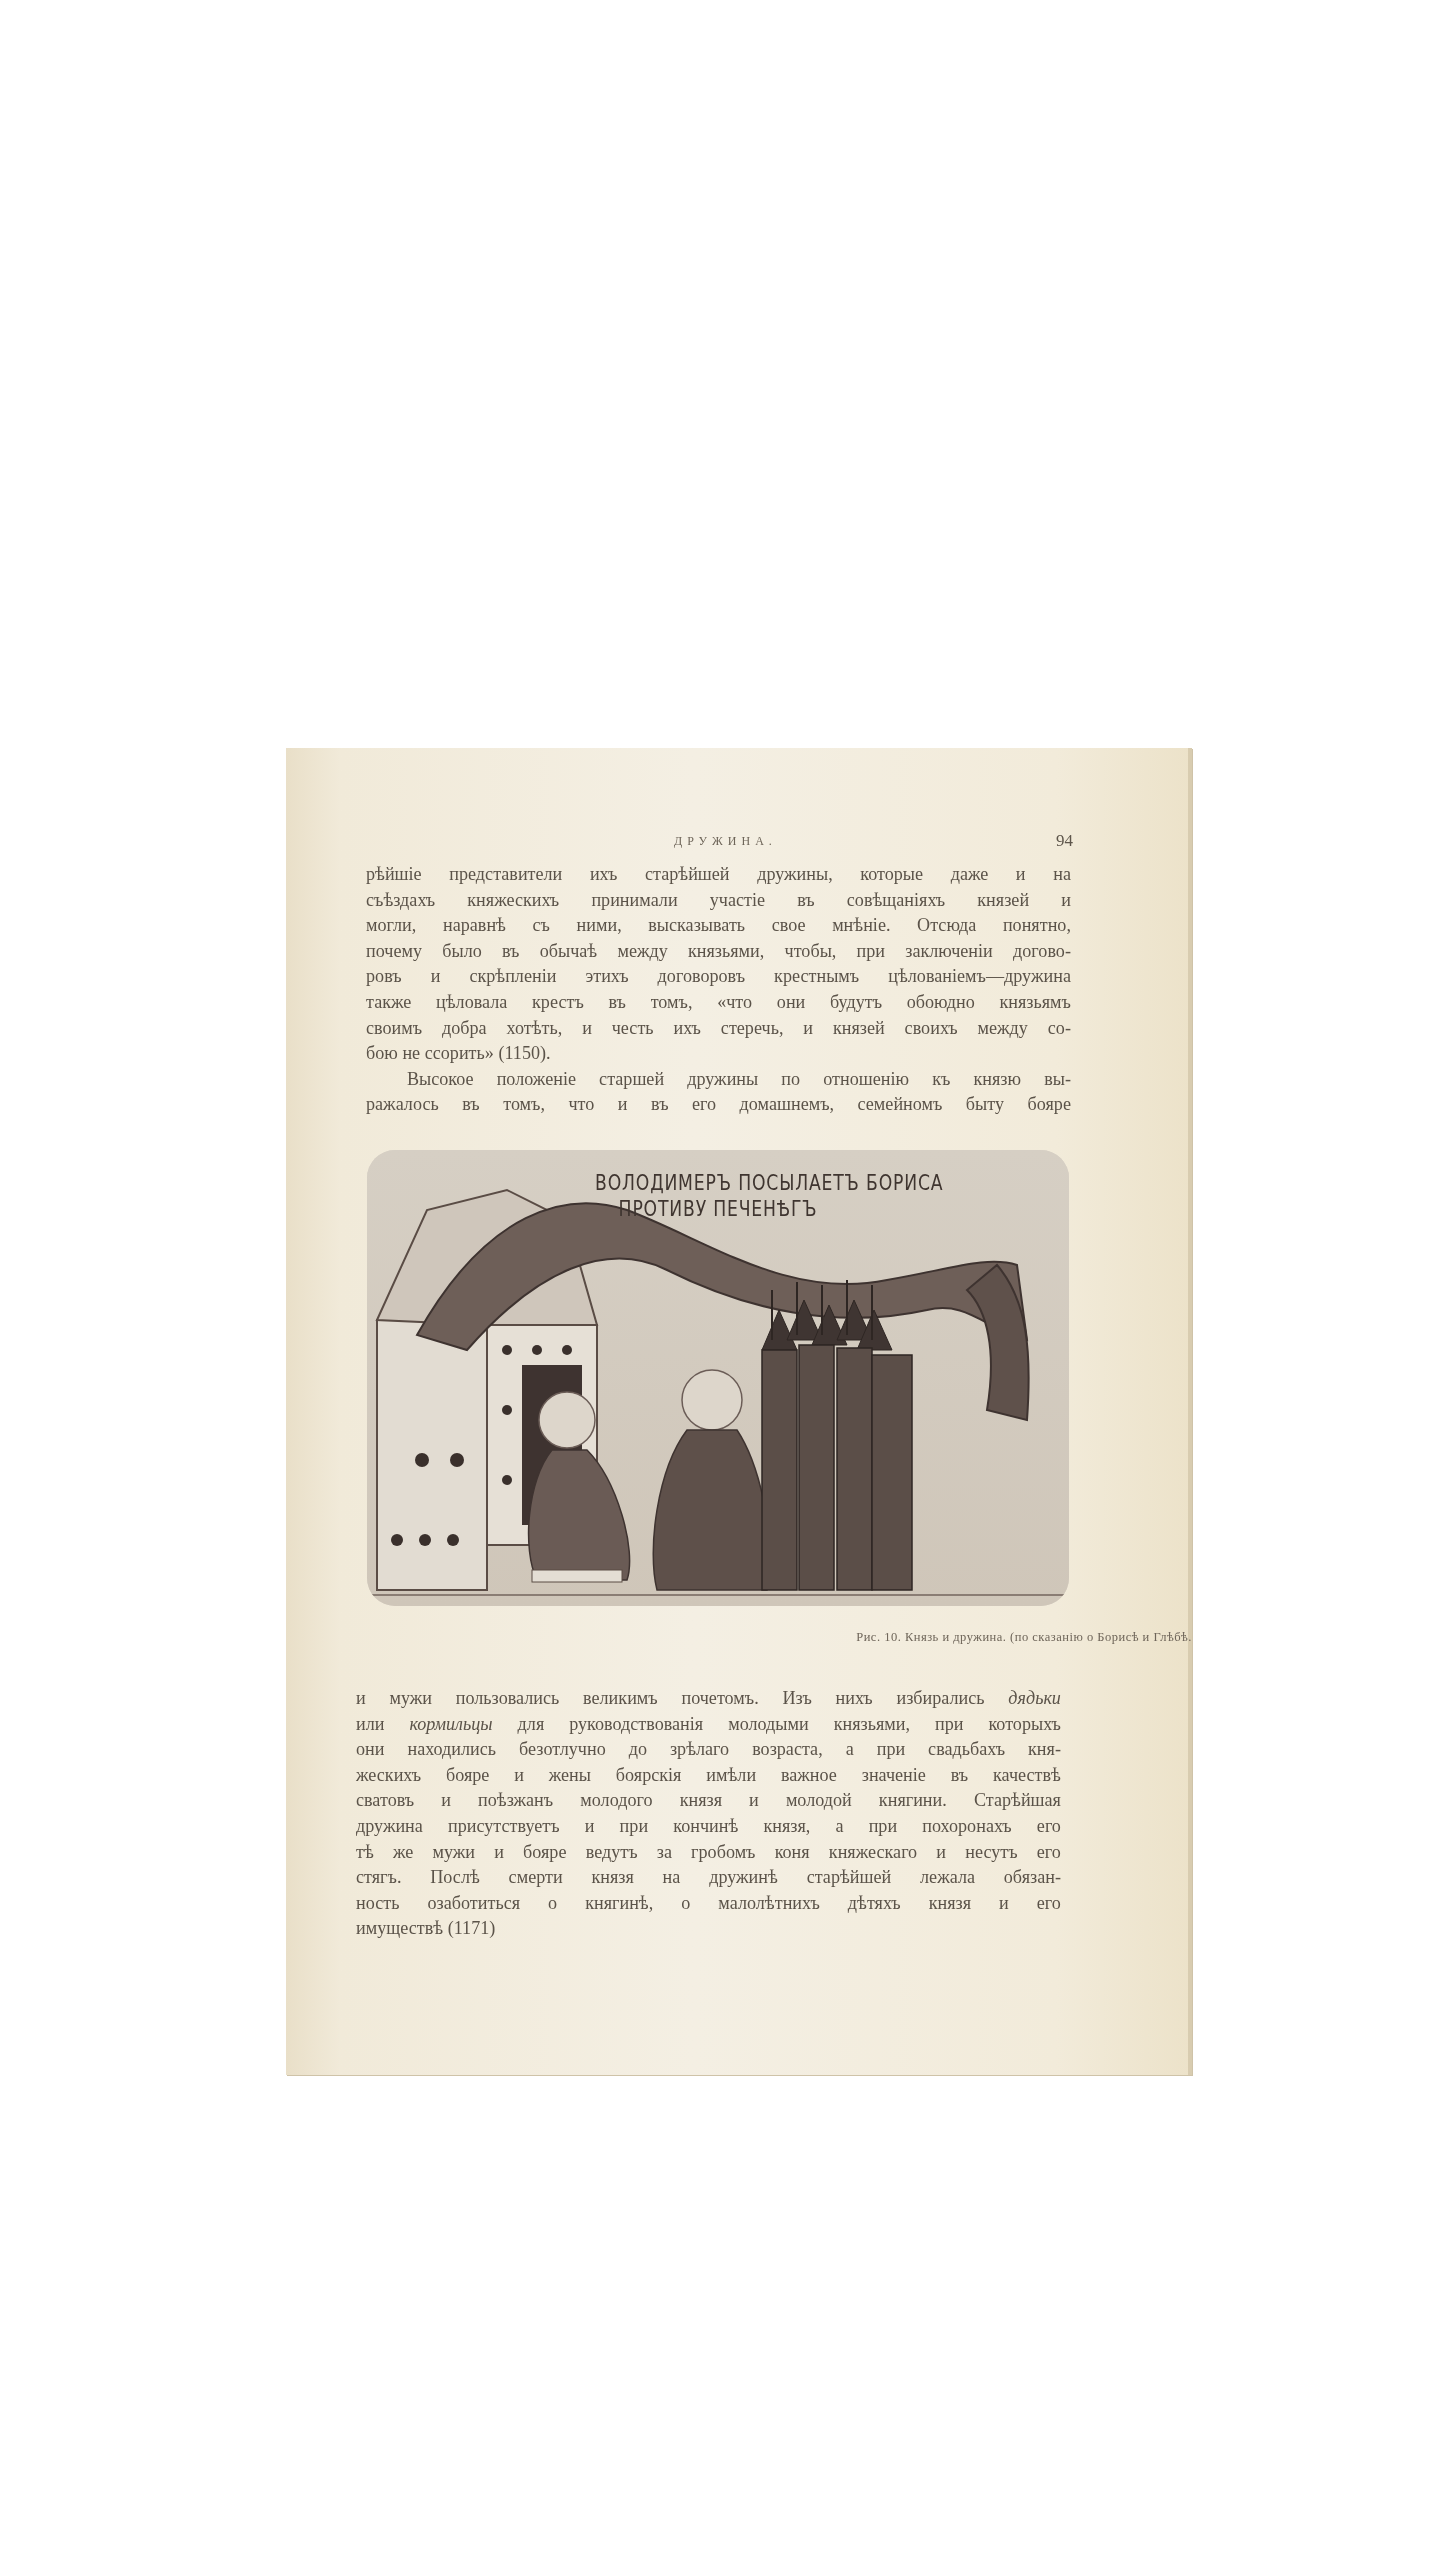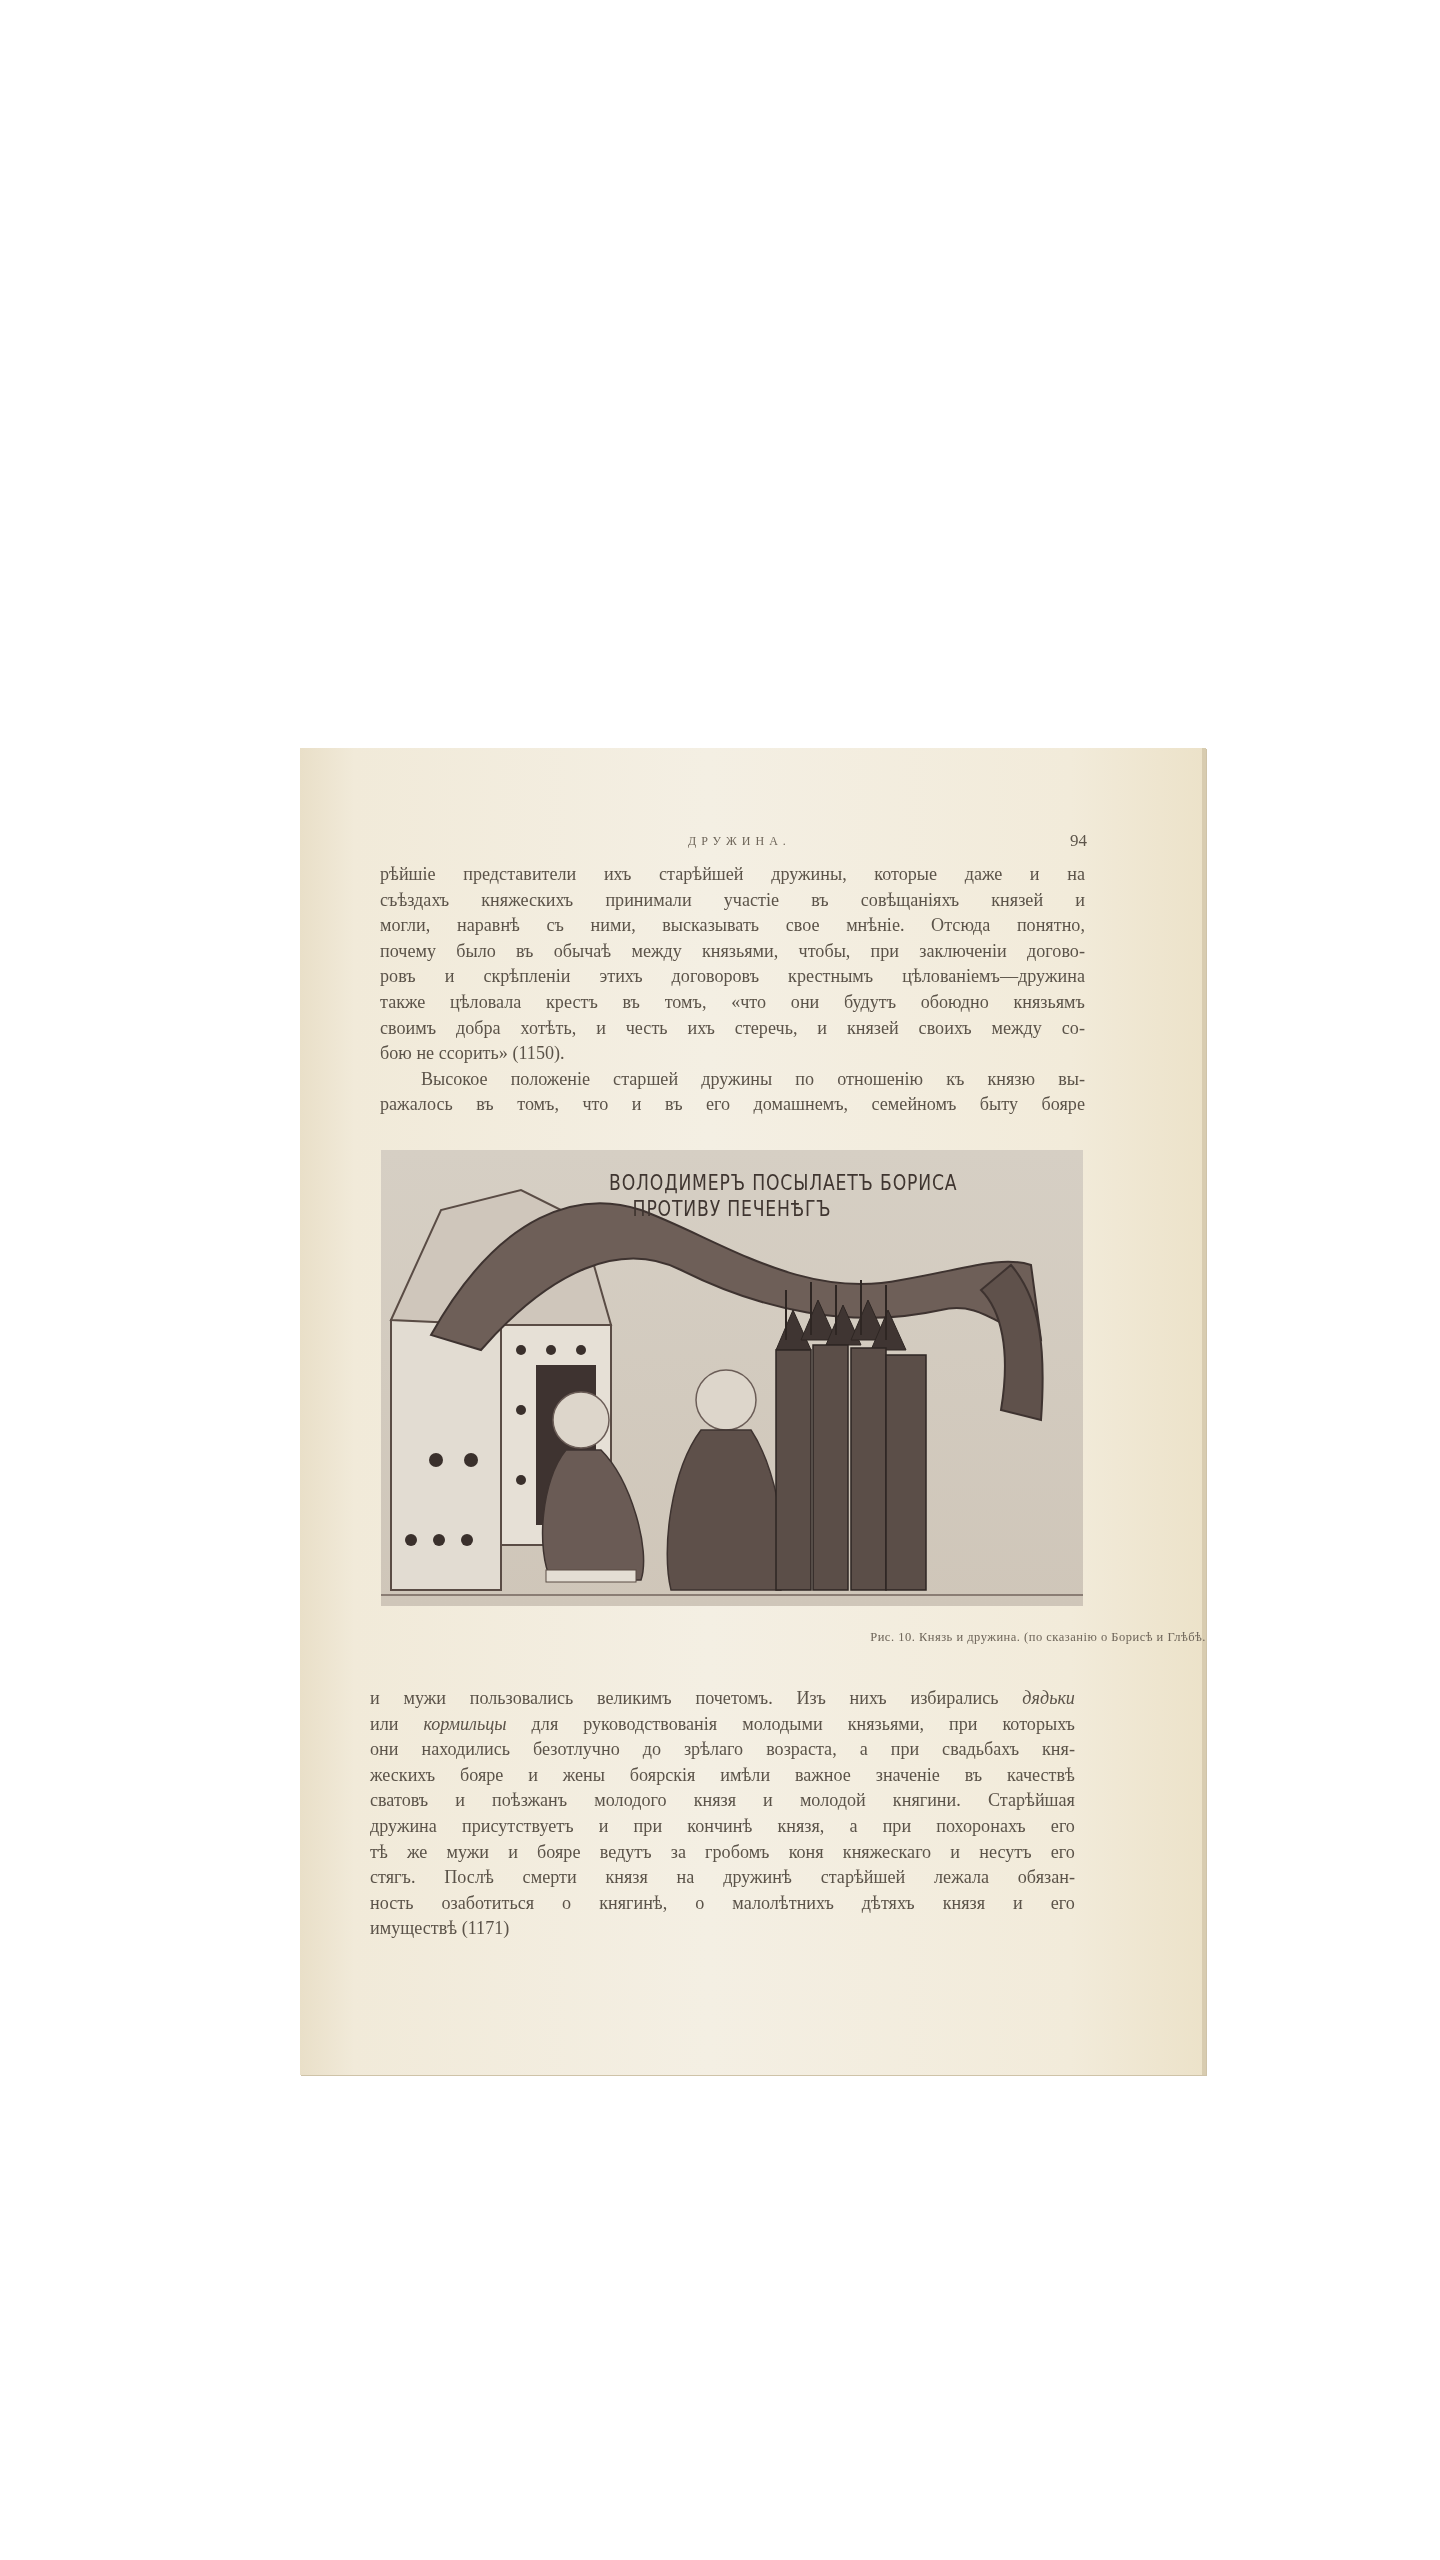--- a/index.html
+++ b/index.html
@@ -2,21 +2,21 @@
 <html><head>
 <meta charset="utf-8">
 <style>
   html, body { margin: 0; padding: 0; }
   body {
     width: 1440px; height: 2560px; background: #ffffff;
     position: relative; overflow: hidden;
     font-family: "Liberation Serif", "DejaVu Serif", serif;
   }
   .page {
-    position: absolute; left: 300px; top: 748px; width: 906px; height: 1327px;
+    position: absolute; left: 286px; top: 748px; width: 906px; height: 1327px;
     background: linear-gradient(90deg, #e9dfc8 0%, #f1ead9 6%, #f4efe3 45%, #f2ebda 85%, #ece2c9 100%);
     box-shadow: 1px 1px 0 #cfc3a8;
   }
   .page-edge {
     position: absolute; right: 0; top: 0; width: 4px; height: 100%;
     background: #d8ccb0;
   }
   .running-head {
     position: absolute; left: 0; top: 86px; width: 100%; height: 20px;
   }
@@ -38,20 +38,21 @@
   .text-block .line { display: block; white-space: nowrap; text-align: justify; text-align-last: justify; }
   .text-block .line.last { text-align-last: left; }
   .text-block .line.indent { padding-left: 44px; }
   .text-block em { font-style: italic; }
   .block-top { top: 113px; }
   .block-bottom { top: 937px; left: 70px; }
   .figure {
     position: absolute; left: 81px; top: 402px; width: 702px; height: 456px;
     background: #d9d2c6;
     overflow: hidden;
+    border-radius: 28px;
   }
   .figure svg { display: block; }
   .caption {
     position: absolute; left: 0; top: 882px; width: 100%; text-align: right;
     font-size: 12.5px; color: #6e6559; letter-spacing: 0.5px;
   }
   .fig-inscription {
     position: absolute; left: 228px; top: 20px; width: 300px;
     font-family: "DejaVu Sans", sans-serif; font-size: 21px; line-height: 26px;
     color: #3f3530; text-align: center; letter-spacing: 1px;

